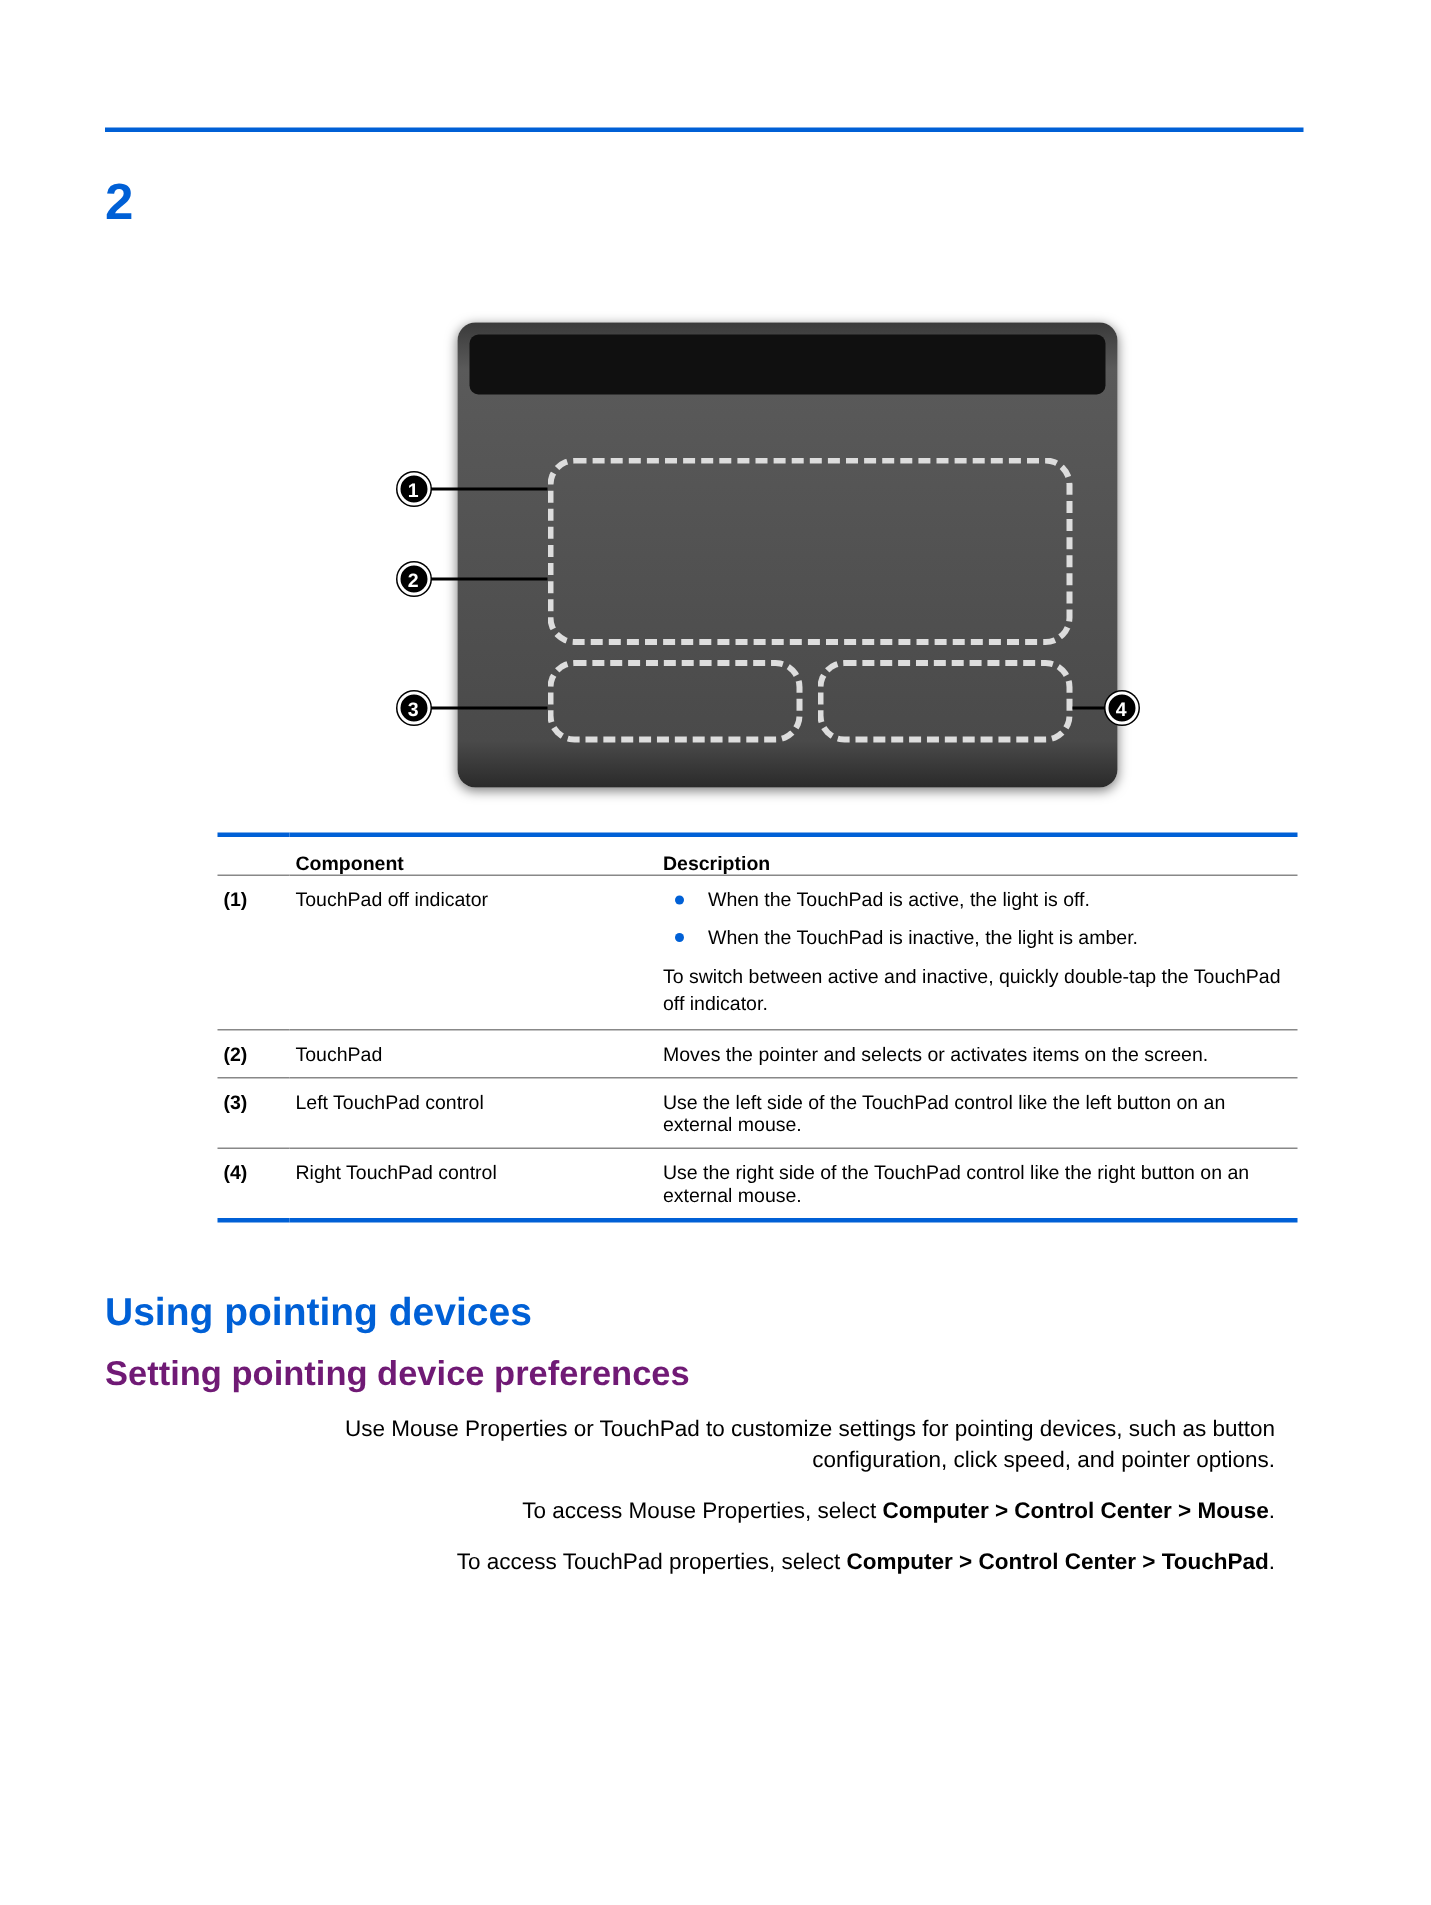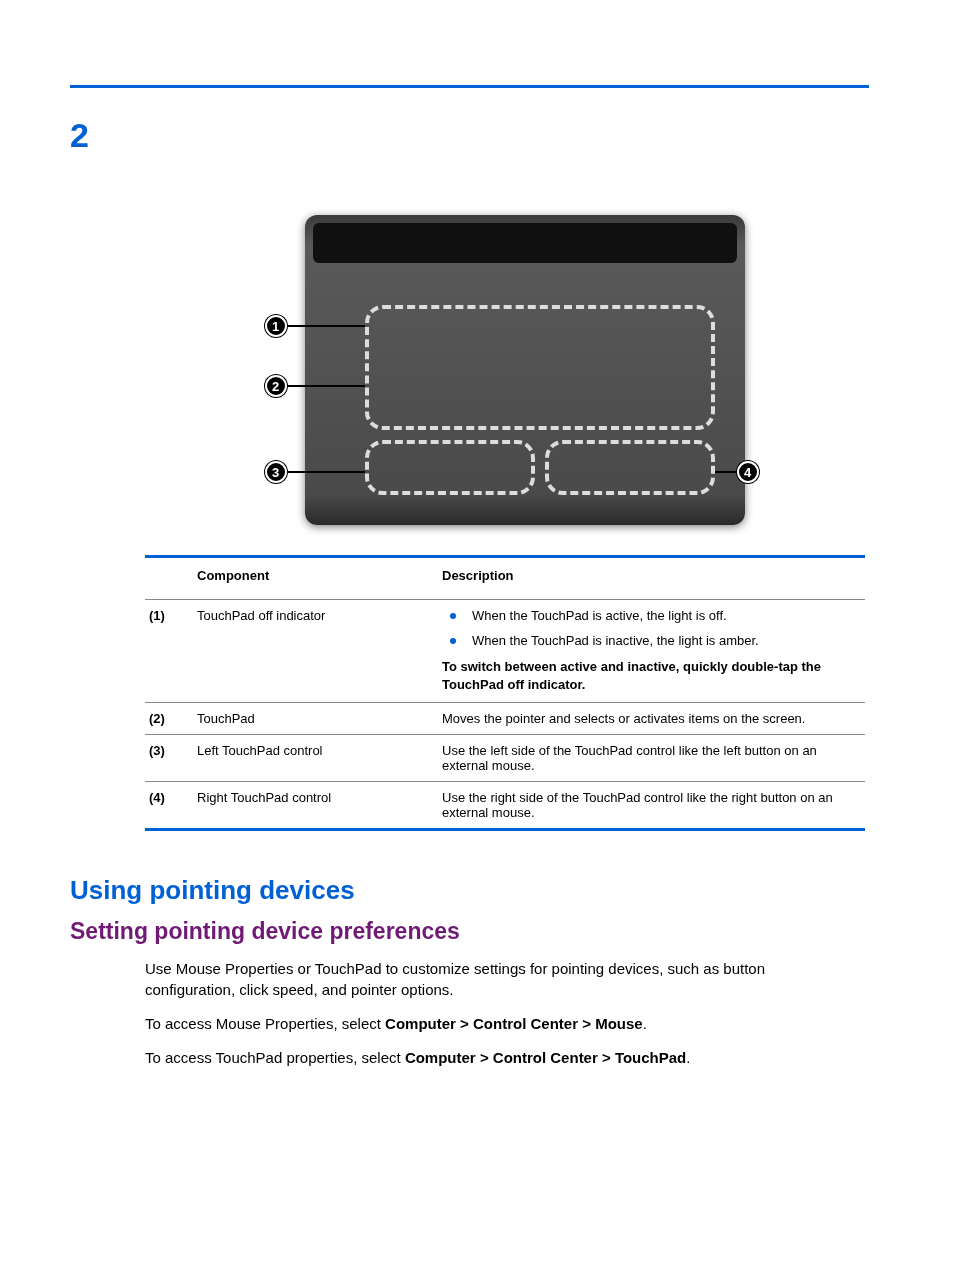--- a/index.html
+++ b/index.html
@@ -38,34 +38,34 @@
     display: flex; align-items: center; justify-content: center;
     border: 2px solid #fff; box-shadow: 0 0 0 1px #000;
   }
   .leader { position: absolute; height: 2px; background: #000; }
   .c1 { left: 0; top: 100px; } .l1 { left: 22px; top: 110px; width: 78px; }
   .c2 { left: 0; top: 160px; } .l2 { left: 22px; top: 170px; width: 78px; }
   .c3 { left: 0; top: 246px; } .l3 { left: 22px; top: 256px; width: 78px; }
   .c4 { left: 472px; top: 246px; } .l4 { left: 450px; top: 256px; width: 24px; }
 
   .comp-table { margin-left: 75px; width: 720px; font-size: 13px; border-collapse: collapse; }
-  .comp-table th { text-align: left; font-weight: bold; padding: 10px 4px 16px 4px; vertical-align: top; }
+  .comp-table th { text-align: left; font-weight: bold; padding: 10px 4px 0 4px; vertical-align: top; }
   .comp-table td { padding: 8px 4px 8px 4px; vertical-align: top; border-top: 1px solid #888; }
   .comp-table .hrow td, .comp-table .hrow th { border-top: 3px solid #0060d6; border-bottom: 1px solid #888; }
   .comp-table tr.last td { border-bottom: 3px solid #0060d6; }
   .col-num { width: 48px; font-weight: bold; }
   .col-comp { width: 245px; }
   .bullet-row { display: flex; align-items: flex-start; margin-bottom: 10px; }
   .bullet-row .dot { width: 6px; height: 6px; border-radius: 50%; background: #0060d6; margin: 5px 16px 0 8px; flex: 0 0 auto; }
   .desc-block p { margin-bottom: 0; line-height: 1.4; }
-  .desc-block .followup { margin-top: 10px; font-weight: bold; }
+  .desc-block .followup { margin-top: 10px; }
 
   .section-h2 { color: #0060d6; font-size: 26px; font-weight: bold; margin: 44px 0 12px 0; }
   .section-h3 { color: #701a75; font-size: 23px; font-weight: bold; margin: 0 0 14px 0; }
-  .body-para { margin-left: 75px; font-size: 15px; line-height: 1.35; margin-bottom: 14px; max-width: 705px; }
+  .body-para { margin-left: 75px; font-size: 15px; line-height: 1.35; margin-bottom: 14px; max-width: 705px; text-align: right; }
   .body-para b { font-weight: bold; }
 
   .footer { position: absolute; left: 70px; bottom: 58px; font-size: 15px; }
   .footer .pg { display: inline-block; margin-right: 18px; }
 </style>
 </head>
 <body>
 
 <div class="page">
   <div class="top-rule"></div>

